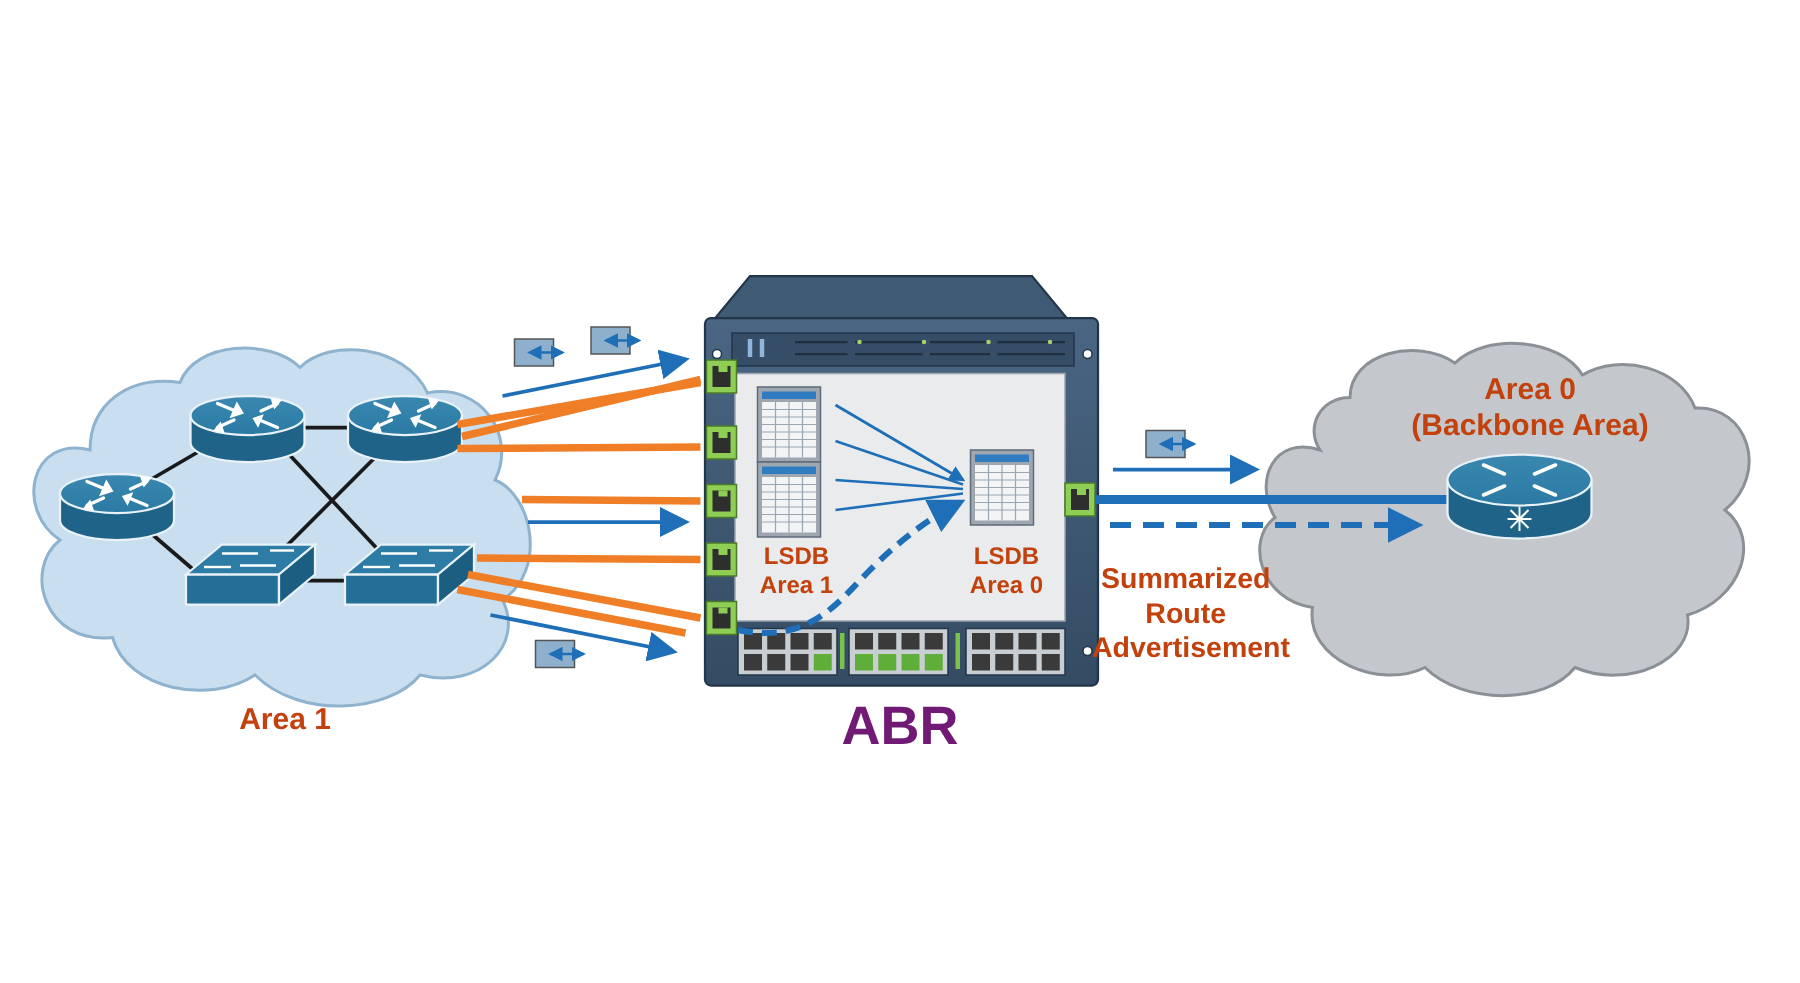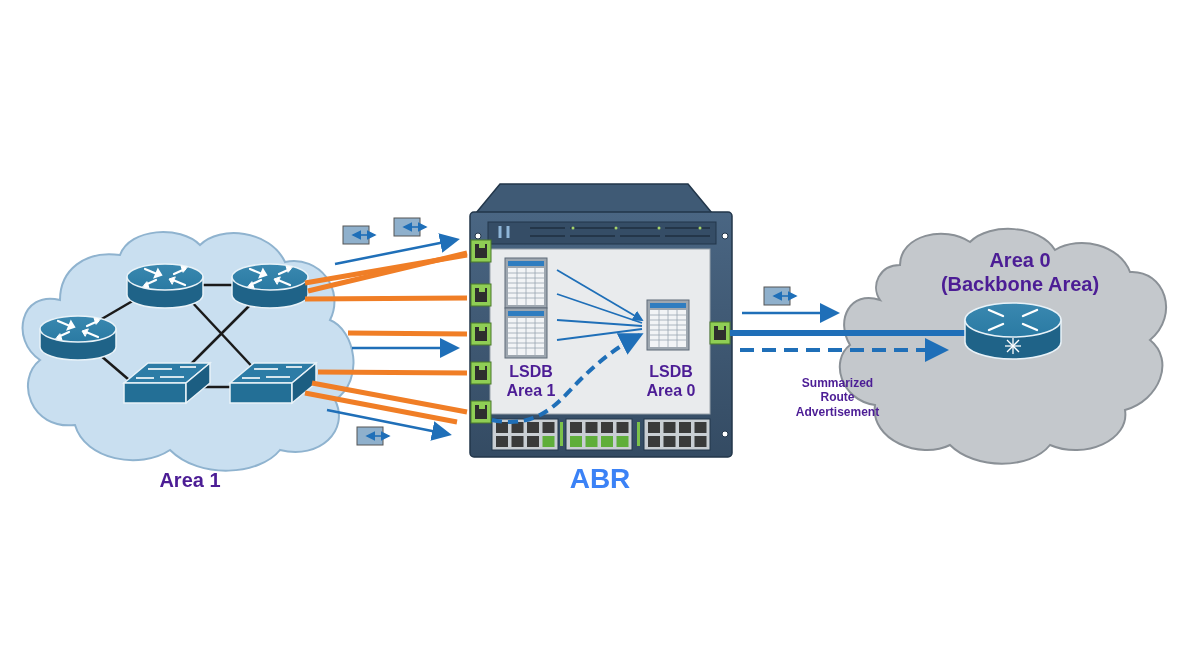--- a/index.html
+++ b/index.html
@@ -1,26 +1,26 @@
 <!DOCTYPE html>
 <html><head>
 <meta charset="utf-8">
 <style>
   html, body { margin: 0; padding: 0; background: #ffffff; }
   body { width: 1200px; height: 655px; position: relative; overflow: hidden;
          font-family: "Liberation Sans", sans-serif; }
   #stage { position: absolute; left: 0; top: 0; }
-  .lbl { position: absolute; text-align: center; font-weight: bold; color: #4c1d95;
+  .lbl { position: absolute; text-align: center; font-weight: bold; color: #c2410c;
          font-family: "Liberation Sans", sans-serif; line-height: 1.2; }
   .lbl-area1 { left: 40px; top: 468px; width: 300px; font-size: 20px; }
   .lbl-area0 { left: 890px; top: 248px; width: 260px; font-size: 20px; }
-  .lbl-abr { left: 530px; top: 462px; width: 140px; font-size: 28px; color: #3b82f6; }
+  .lbl-abr { left: 530px; top: 462px; width: 140px; font-size: 36px; color: #701a75; }
   .lbl-lsdb1 { left: 496px; top: 362px; width: 70px; font-size: 16px; }
   .lbl-lsdb0 { left: 636px; top: 362px; width: 70px; font-size: 16px; }
-  .lbl-summary { left: 775px; top: 376px; width: 125px; font-size: 12px; }
+  .lbl-summary { left: 728px; top: 376px; width: 125px; font-size: 19px; }
 </style>
 </head>
 <body>
 
 <svg id="stage" width="1200" height="655" viewBox="0 0 1200 655" xmlns="http://www.w3.org/2000/svg">
   <defs>
     <marker id="arrowBlue" markerWidth="8" markerHeight="8" refX="6" refY="4" orient="auto" markerUnits="strokeWidth">
       <path d="M0,0 L8,4 L0,8 z" fill="#1f6fb8"></path>
     </marker>
     <marker id="arrowSmall" markerWidth="6" markerHeight="6" refX="5" refY="3" orient="auto">

